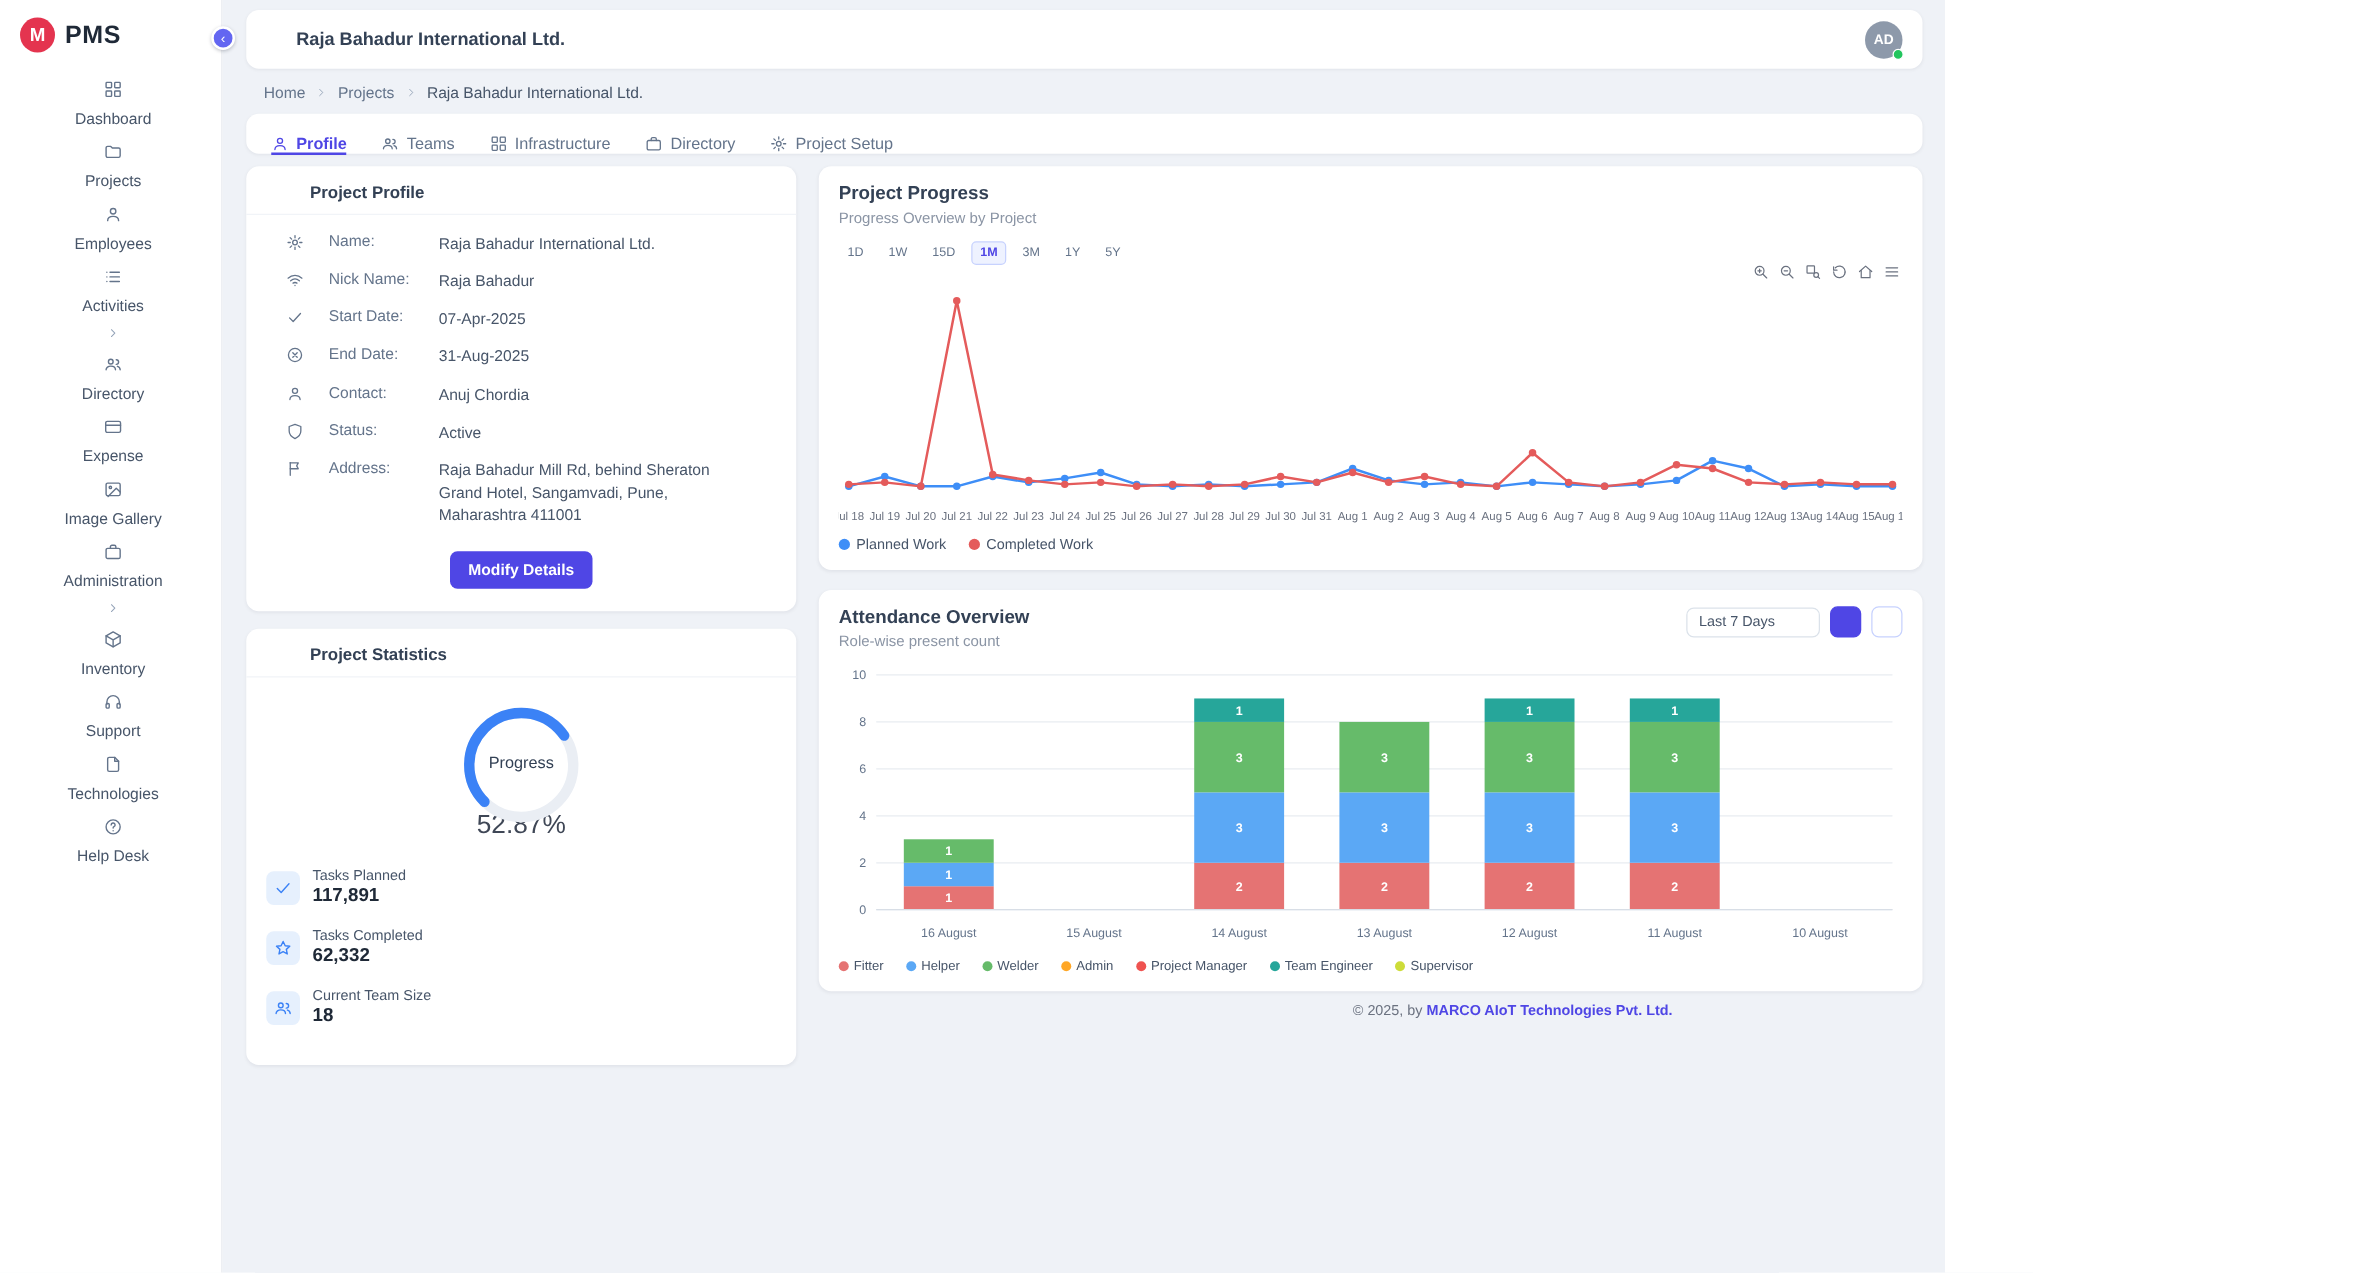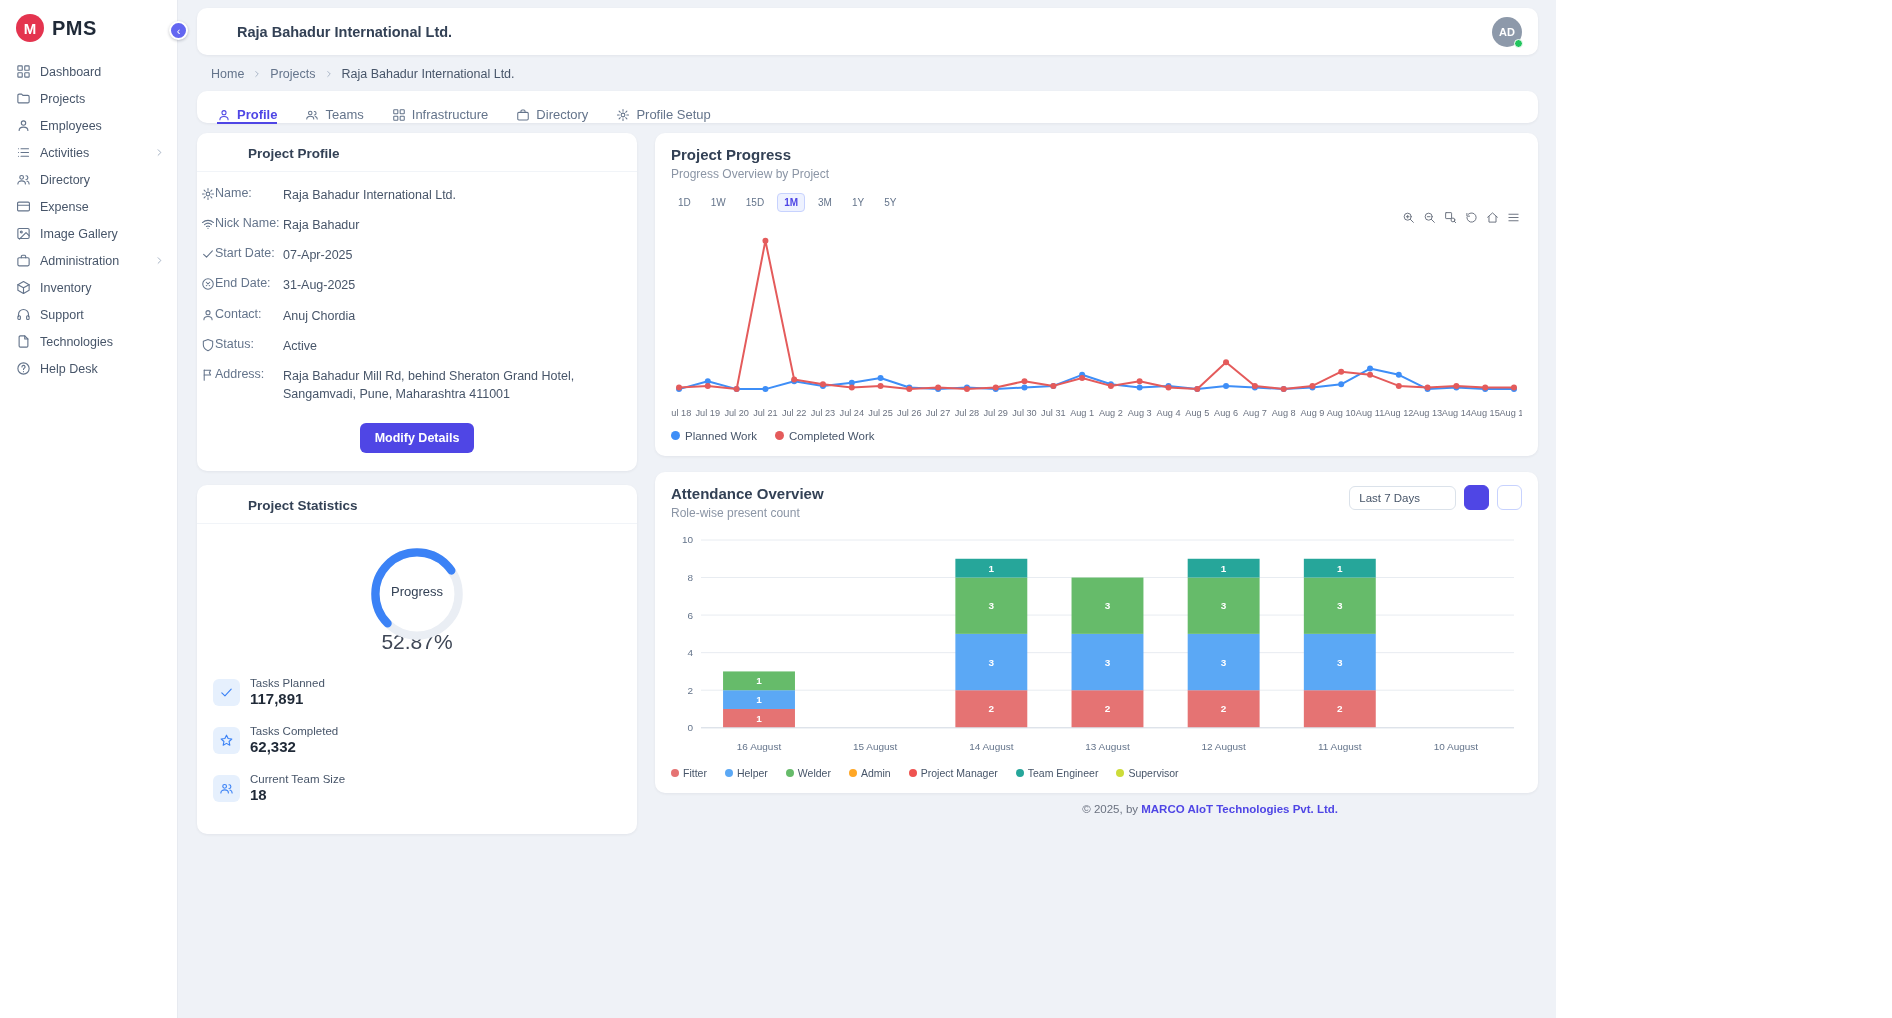--- a/index.html
+++ b/index.html
@@ -3,21 +3,21 @@
 <meta charset="utf-8">
 <style>
   * { margin:0; padding:0; box-sizing:border-box; }
   html,body { width:1892px; min-height:1018px; background:#ffffff; font-family:"Liberation Sans", sans-serif; color:#334155; }
 
   
   .sidebar { position:absolute; left:0; top:0; width:178px; height:1018px; background:#fff; border-right:1px solid #e7eaf0; z-index:5; }
   .logo-row { display:flex; align-items:center; gap:8px; padding:14px 14px 16px 16px; cursor:pointer; }
   .logo-badge { width:28px; height:28px; border-radius:50%; background:#e4344f; color:#fff; font-weight:bold; font-size:15px; display:flex; align-items:center; justify-content:center; }
   .logo-text { font-size:20px; font-weight:bold; color:#1f2937; letter-spacing:.5px; }
-  .nav-item { display:flex; align-items:center; gap:9px; padding:6px 12px 6px 16px; font-size:12.5px; color:#475569; cursor:pointer; }
+  .nav-item { display:flex; align-items:center; gap:9px; padding:6px 12px 6px 16px; font-size:12.5px; color:#475569; cursor:pointer;flex-direction:column; }
   .nav-ic { width:15px; height:15px; color:#64748b; flex:0 0 15px; }
   .nav-ic svg, .nav-ch svg { width:100%; height:100%; display:block; }
   .nav-lb { flex:1; white-space:nowrap; }
   .nav-ch { width:11px; height:11px; color:#94a3b8; }
   .collapse-btn { position:absolute; left:169px; top:21px; width:19px; height:19px; border-radius:50%; background:#6366f1; color:#fff; border:2px solid #fff; font-size:11px; line-height:14px; cursor:pointer; z-index:10; box-shadow:0 1px 3px rgba(15,23,42,.25); }
 
   
   .main { position:absolute; left:178px; top:0; width:1378px; min-height:1018px; background:#eff2f7; padding:8px 18px 12px 19px; }
   .card { background:#fff; border-radius:10px; box-shadow:0 1px 3px rgba(15,23,42,.06); }
 
@@ -47,21 +47,21 @@
   .content { display:flex; gap:18px; margin-top:10px; }
   .col-left { width:440px; flex:0 0 440px; }
   .col-right { flex:1; min-width:0; }
 
   .card-head { display:flex; align-items:center; gap:20px; padding:13px 16px 10px; border-bottom:1px solid #f1f4f8; }
   .indigo { color:#4f46e5; }
   .card-title { font-size:13.5px; font-weight:bold; color:#334155; }
 
   
   .profile-card { padding-bottom:16px; }
-  .pf-row { display:flex; gap:0; padding:6px 4px; font-size:12.5px; }
+  .pf-row { display:flex; gap:20px; padding:6px 32px; font-size:12.5px; }
   .pf-ic { width:14px; height:14px; color:#64748b; margin-top:1px; flex:0 0 14px; }
   .pf-ic svg { width:100%; height:100%; display:block; }
   .pf-label { width:68px; flex:0 0 68px; color:#64748b; }
   .pf-value { color:#475569; line-height:1.45; }
   .btn-primary { display:block; margin:14px auto 2px; background:#4f46e5; color:#fff; border:none; border-radius:6px; font-size:12.5px; font-weight:bold; padding:8px 15px; cursor:pointer; font-family:inherit; }
 
   
   .stats-card { margin-top:14px; padding-bottom:22px; min-height:333px; }
   .gauge-wrap { position:relative; width:104px; margin:18px auto 0; }
   .gauge-wrap svg { width:104px; height:104px; display:block; }
@@ -319,21 +319,21 @@
         </span>
         <span>Directory</span>
       </div>
       <div class="tab">
         <span class="tic">
           <svg viewBox="0 0 24 24" fill="none" stroke="currentColor" stroke-width="1.8" stroke-linecap="round" stroke-linejoin="round">
             <circle cx="12" cy="12" r="3.2"></circle>
             <path d="M12 2.5v3M12 18.5v3M2.5 12h3M18.5 12h3M5.3 5.3l2.1 2.1M16.6 16.6l2.1 2.1M18.7 5.3l-2.1 2.1M7.4 16.6l-2.1 2.1"></path>
           </svg>
         </span>
-        <span>Profile Setup</span>
+        <span>Project Setup</span>
       </div>
     </div>
 
   <div class="content">
 
     <div class="col-left">
 
       <section class="card profile-card">
         <div class="card-head">
           <span class="ic15 indigo"></span>

